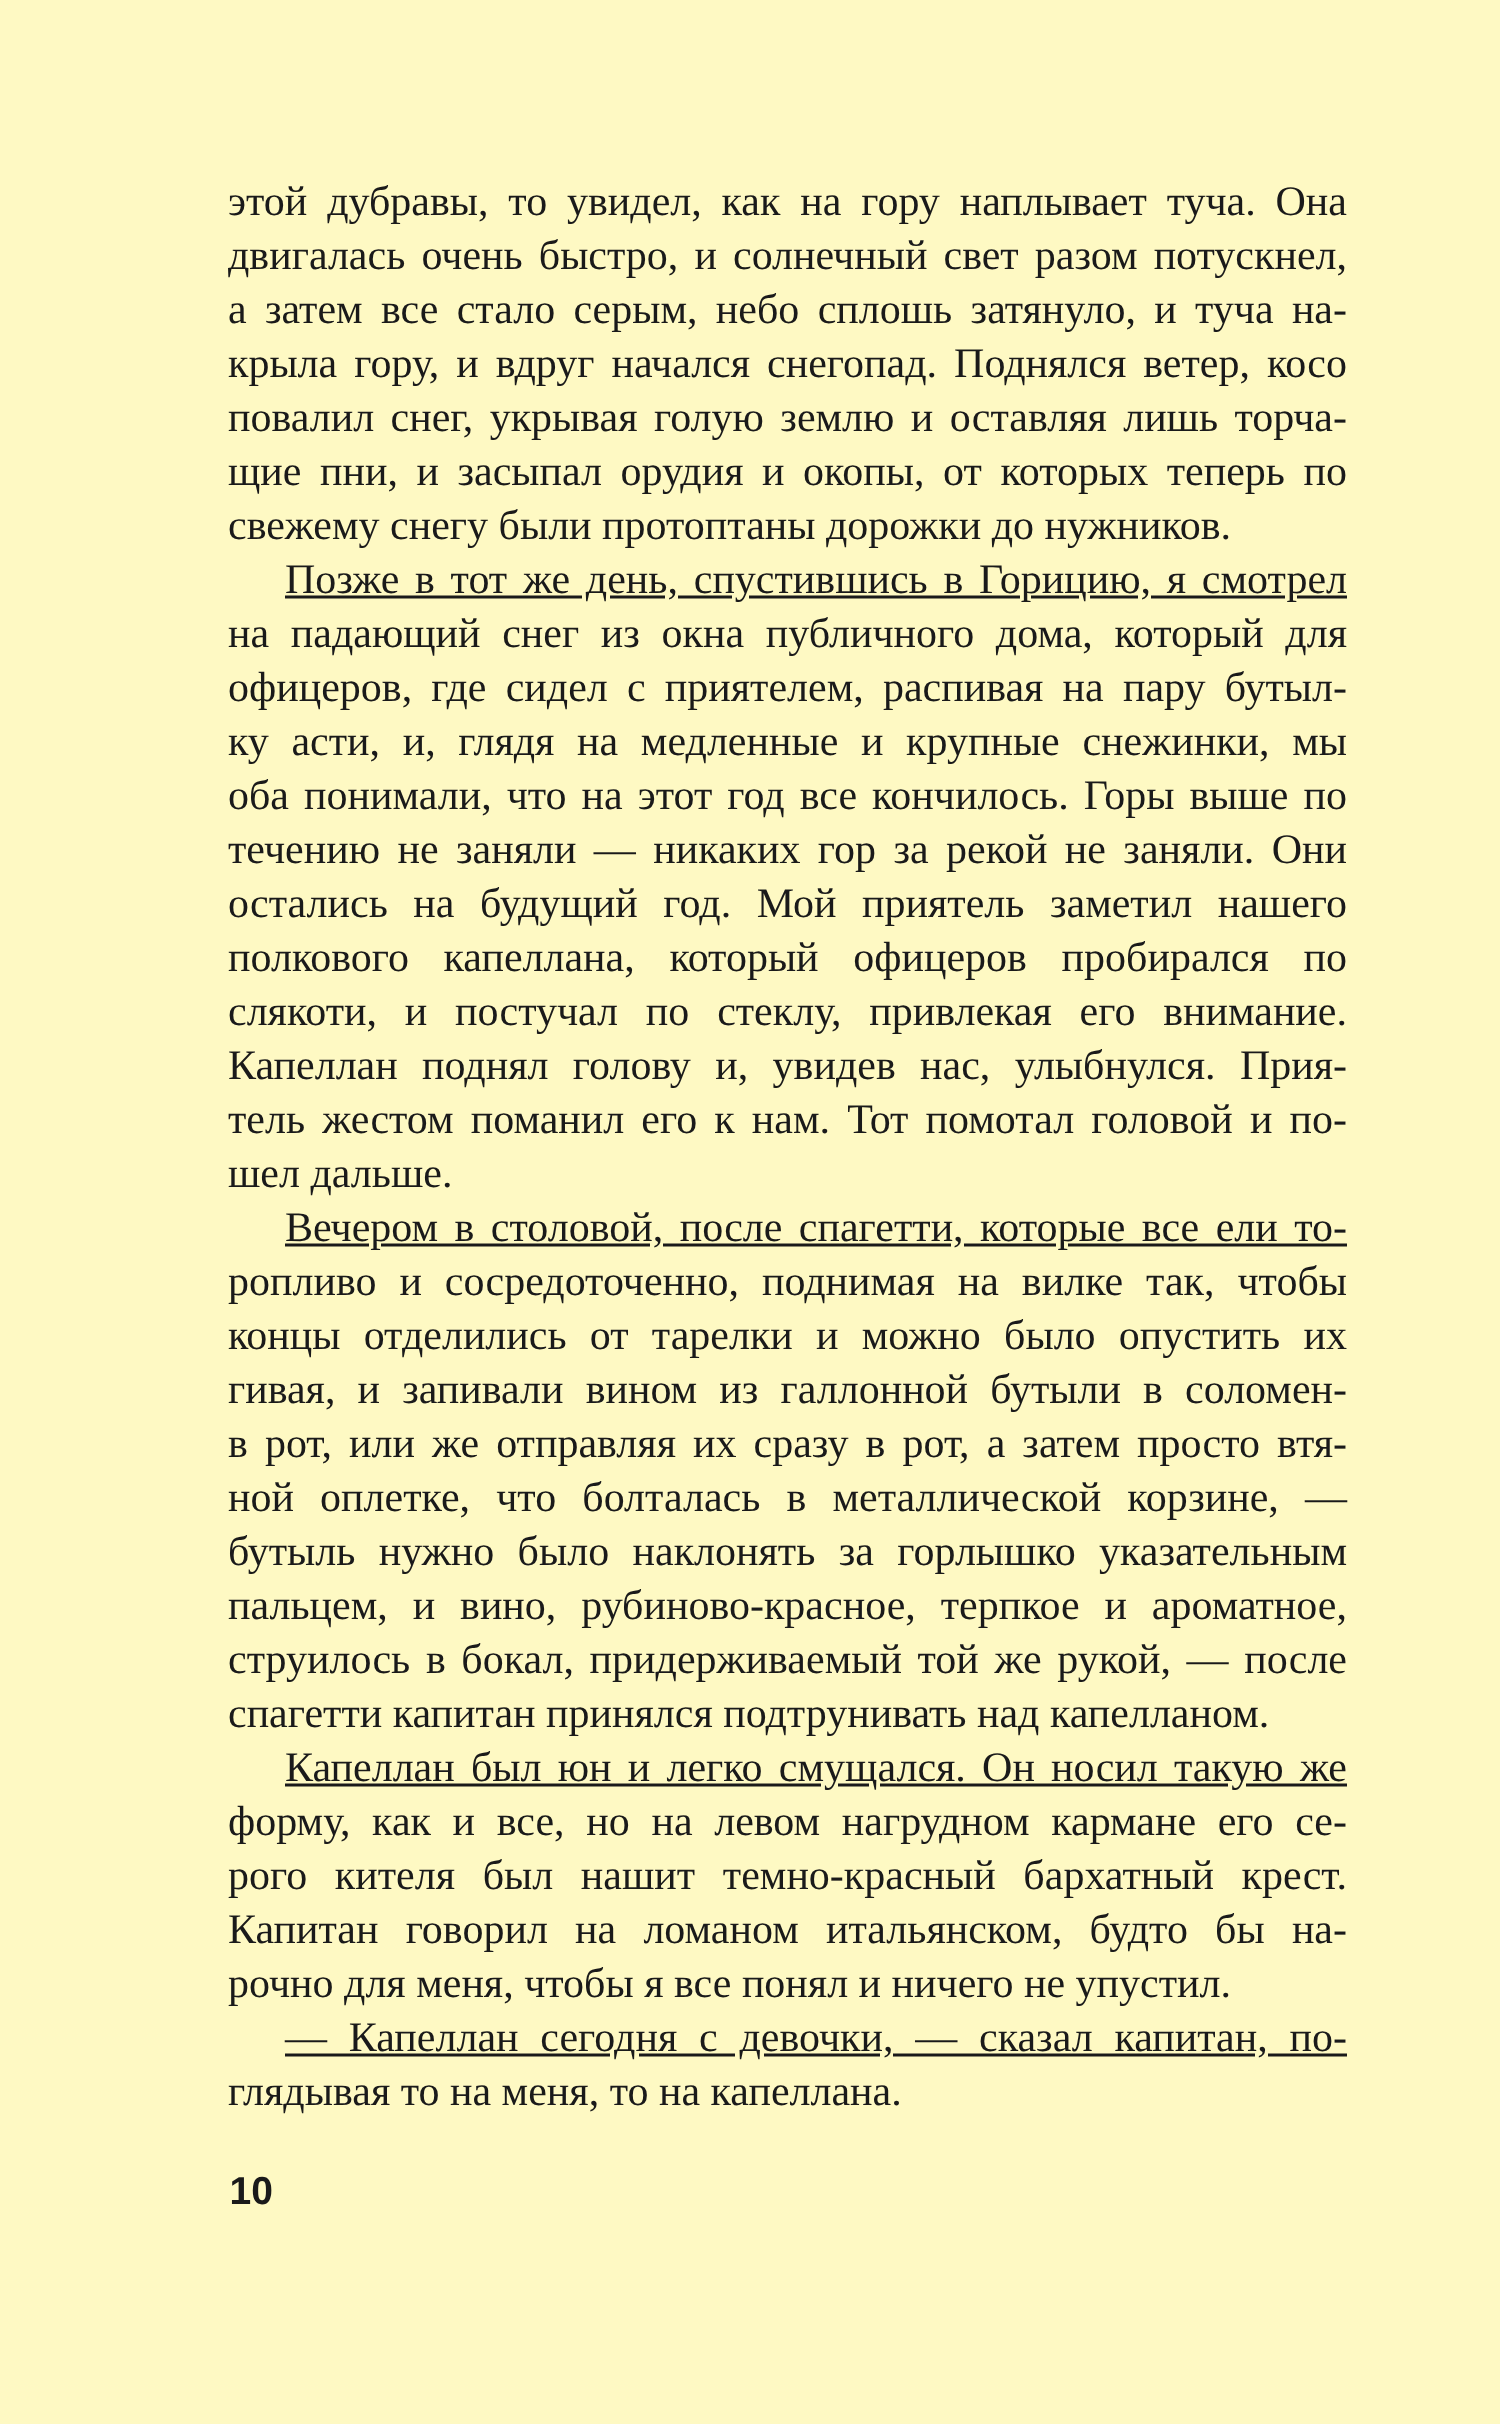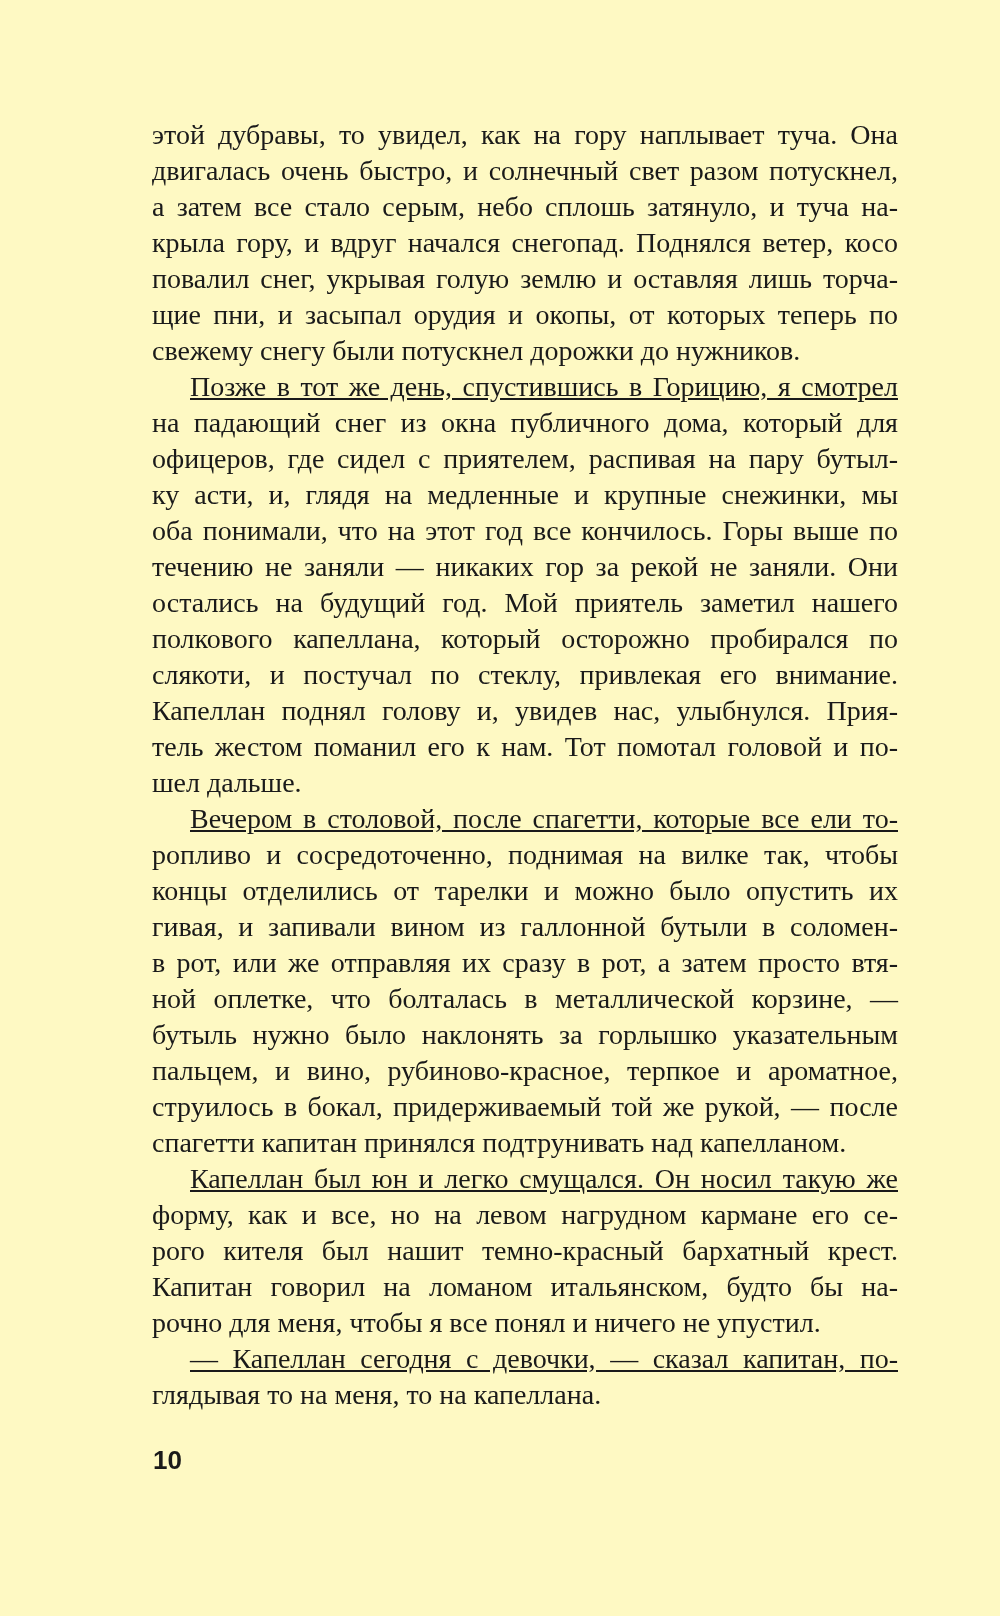--- a/index.html
+++ b/index.html
@@ -60,31 +60,31 @@
 
 <div class="page">
   <div class="text-block" id="text-block">
       <div class="para">
         <div class="line">этой дубравы, то увидел, как на гору наплывает туча. Она</div>
         <div class="line">двигалась очень быстро, и солнечный свет разом потускнел,</div>
         <div class="line">а затем все стало серым, небо сплошь затянуло, и туча на-</div>
         <div class="line">крыла гору, и вдруг начался снегопад. Поднялся ветер, косо</div>
         <div class="line">повалил снег, укрывая голую землю и оставляя лишь торча-</div>
         <div class="line">щие пни, и засыпал орудия и окопы, от которых теперь по</div>
-        <div class="line last">свежему снегу были потускнел дорожки до нужников.</div>
+        <div class="line last">свежему снегу были протоптаны дорожки до нужников.</div>
       </div>
       <div class="para indent">
         <div class="line">Позже в тот же день, спустившись в Горицию, я смотрел</div>
         <div class="line">на падающий снег из окна публичного дома, который для</div>
         <div class="line">офицеров, где сидел с приятелем, распивая на пару бутыл-</div>
         <div class="line">ку асти, и, глядя на медленные и крупные снежинки, мы</div>
         <div class="line">оба понимали, что на этот год все кончилось. Горы выше по</div>
         <div class="line">течению не заняли — никаких гор за рекой не заняли. Они</div>
         <div class="line">остались на будущий год. Мой приятель заметил нашего</div>
-        <div class="line">полкового капеллана, который осторожно пробирался по</div>
+        <div class="line">полкового капеллана, который офицеров пробирался по</div>
         <div class="line">слякоти, и постучал по стеклу, привлекая его внимание.</div>
         <div class="line">Капеллан поднял голову и, увидев нас, улыбнулся. Прия-</div>
         <div class="line">тель жестом поманил его к нам. Тот помотал головой и по-</div>
         <div class="line last">шел дальше.</div>
       </div>
       <div class="para indent">
         <div class="line">Вечером в столовой, после спагетти, которые все ели то-</div>
         <div class="line">ропливо и сосредоточенно, поднимая на вилке так, чтобы</div>
         <div class="line">концы отделились от тарелки и можно было опустить их</div>
         <div class="line">гивая, и запивали вином из галлонной бутыли в соломен-</div>

